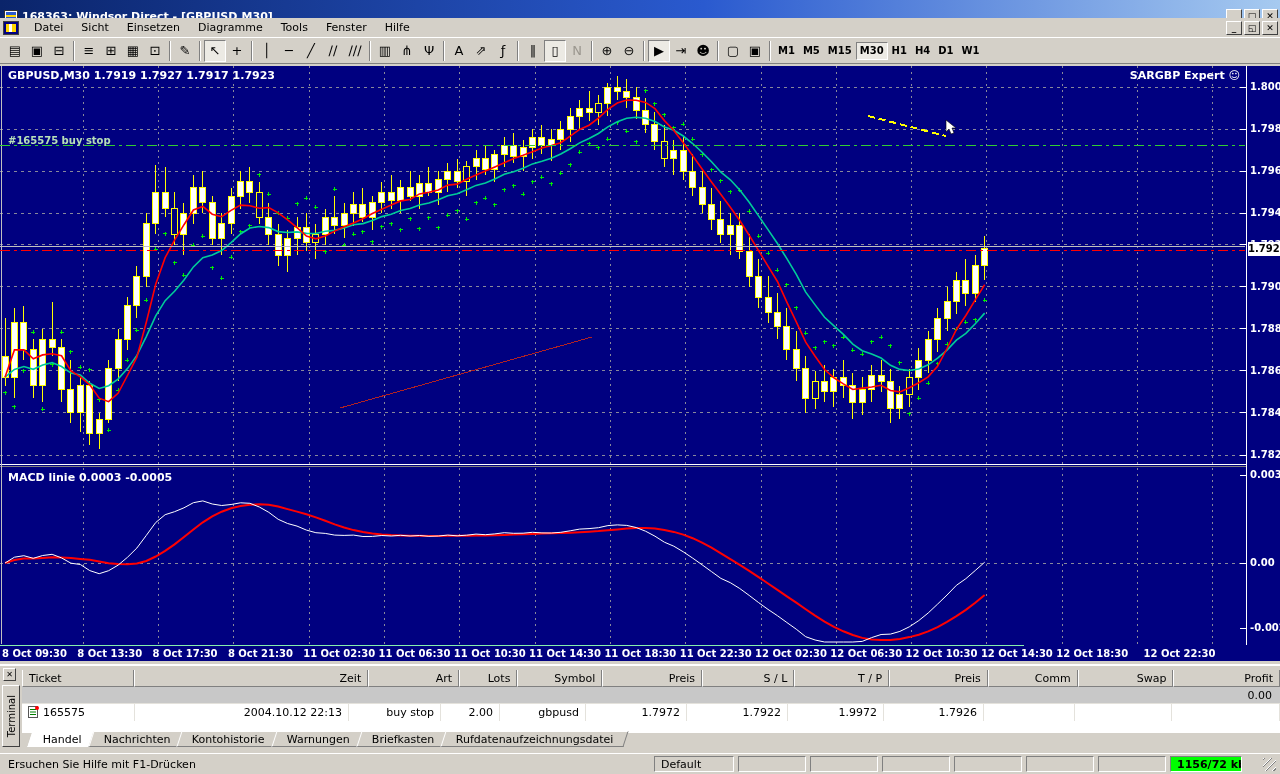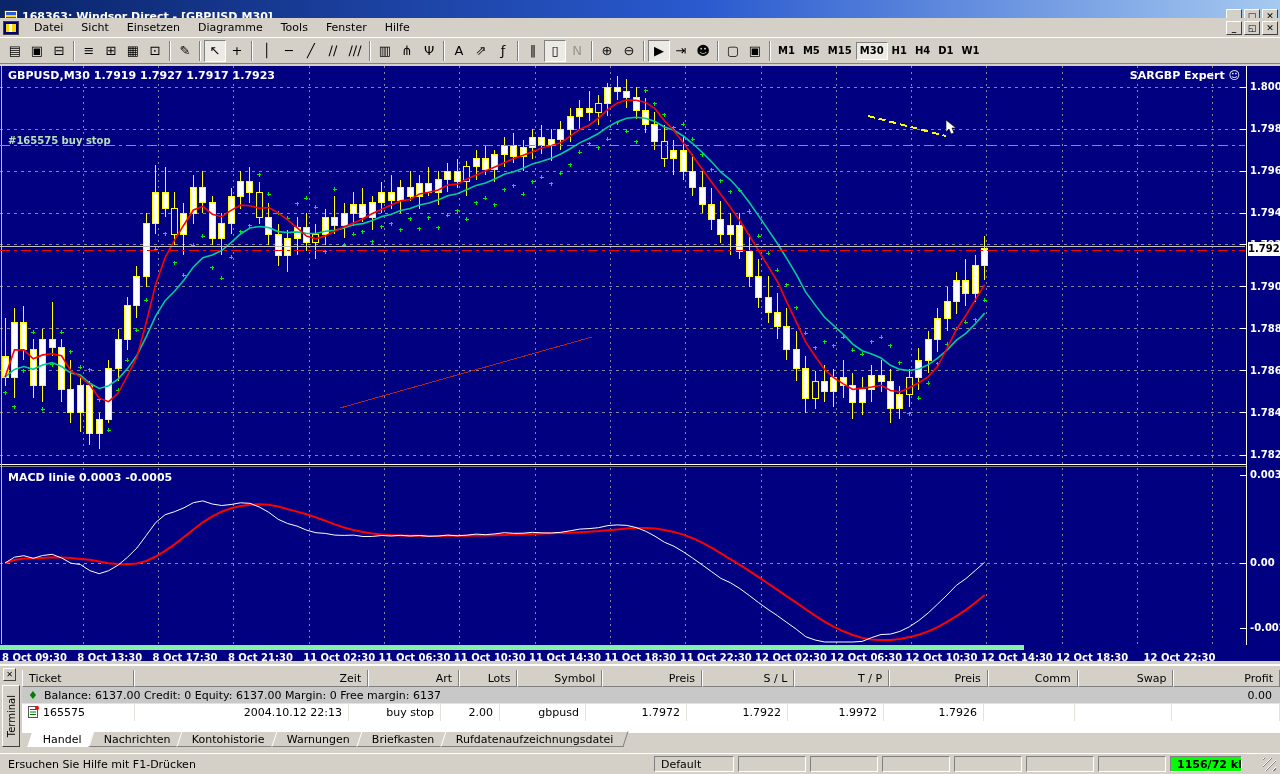--- a/index.html
+++ b/index.html
@@ -23,21 +23,21 @@
 .tbtn.disabled{color:#9a968e}
 .tfbtn{min-width:23px;height:18px;padding:0 3px;display:flex;align-items:center;justify-content:center;font-size:10px;font-weight:bold;border:1px solid transparent;flex:none}
 .tfbtn.pressed{border-color:#808080 #fff #fff #808080;background:#ECEAE4}
 .tsep{width:2px;height:20px;border-left:1px solid #808080;border-right:1px solid #fff;margin:0 3px;flex:none}
 
 .chartwrap{position:absolute;left:0;top:66px;width:1280px;height:595px;background:#000080}
 #chartsvg{position:absolute;left:0;top:0}
 .paxis{position:absolute;left:1246px;top:0;width:34px;height:579px;border-left:1px solid #fff;background:#000080}
 .plabel{position:absolute;left:3px;color:#fff;font-size:10px;font-weight:bold;white-space:nowrap}
 .ptag{position:absolute;left:1px;width:32px;height:14px;background:#fff;color:#000;font-size:10px;font-weight:bold;text-align:center;line-height:14px}
-.timerow{position:absolute;left:0;top:579px;width:1024px;height:16px;background:#000080;border-top:5px solid #86efac}
+.timerow{position:absolute;left:0;top:579px;width:1024px;height:16px;background:#000080;border-top:1px solid #86efac}
 .tlabel{position:absolute;top:2px;color:#fff;font-size:10px;font-weight:bold;white-space:nowrap}
 .chartlabel{position:absolute;color:#fff;font-size:11px;font-weight:bold;white-space:nowrap}
 .buystoplabel{position:absolute;color:#B8E0B8;font-size:10px;font-weight:bold;white-space:nowrap}
 
 .terminal{position:absolute;left:0;top:664px;width:1280px;height:87px;background:#D4D0C8;border-top:2px solid #fff}
 .termclose{position:absolute;left:3px;top:2px;width:13px;height:13px;background:#D4D0C8;border:1px solid;border-color:#fff #404040 #404040 #fff;font-size:8px;line-height:11px;text-align:center;font-weight:bold}
 .termtab{position:absolute;left:2px;top:19px;width:18px;height:62px;background:#D4D0C8;border:1px solid;border-color:#fff #404040 #404040 #fff;display:flex;align-items:center;justify-content:center}
 .termtab span{writing-mode:vertical-rl;transform:rotate(180deg);font-size:10px}
 .tgrid{position:absolute;left:22px;top:4px;width:1258px}
 .thead{display:flex;height:17px;background:#D4D0C8}
@@ -570,21 +570,20 @@
         <div class="thcell" style="width: 86px;">Symbol</div>
         <div class="thcell" style="width: 101px;">Preis</div>
         <div class="thcell" style="width: 93px; padding-left: 32px;">S / L</div>
         <div class="thcell" style="width: 96px;">T / P</div>
         <div class="thcell" style="width: 100px;">Preis</div>
         <div class="thcell" style="width: 91px;">Comm</div>
         <div class="thcell" style="width: 97px;">Swap</div>
         <div class="thcell" style="width: 108px;">Profit</div>
       </div>
     <div class="balwrap">
-      <div class="baltext"><span class="diamond">♦</span><span>Balance: 6137.00  Credit: 0  Equity: 6137.00  Margin: 0 Free margin: 6137</span></div>
       <div class="balprofit">0.00</div>
     </div>
     <div class="trow" id="orderrow">
         <div class="tcell" style="width: 113px; text-align: left;"><svg width="11" height="12" style="vertical-align:-2px;margin-right:4px">
             <rect x="0.5" y="0.5" width="9" height="11" fill="#fff" stroke="#555"></rect>
             <line x1="2" y1="3.5" x2="8" y2="3.5" stroke="#008000"></line>
             <line x1="2" y1="6" x2="8" y2="6" stroke="#008000"></line>
             <line x1="2" y1="8.5" x2="8" y2="8.5" stroke="#008000"></line>
             <circle cx="9" cy="2" r="2" fill="#f00"></circle>
           </svg>165575</div>

